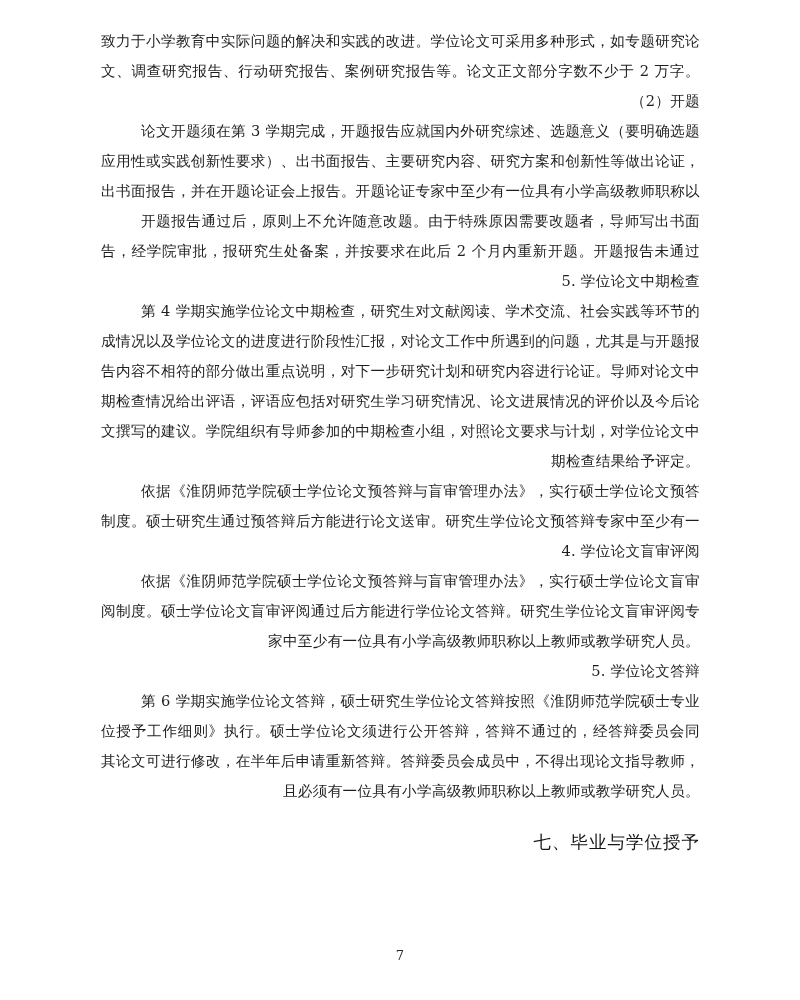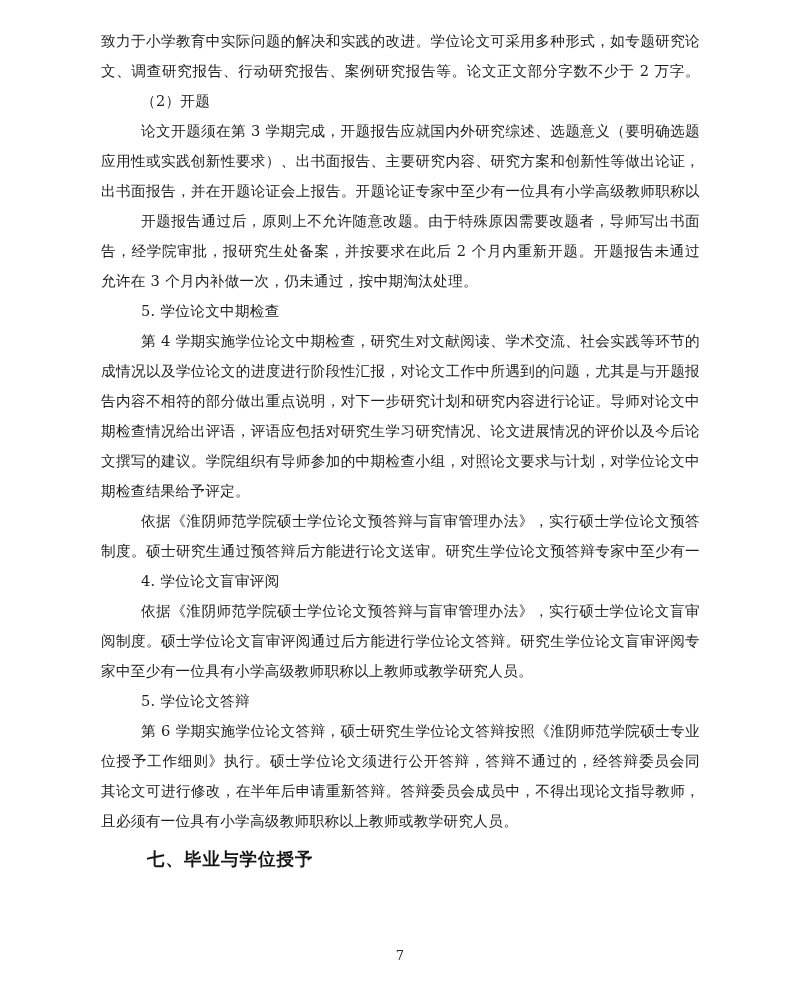--- a/index.html
+++ b/index.html
@@ -20,37 +20,37 @@
     position: absolute;
     left: 101px;
     top: 26px;
     width: 599px;
   }
   .line {
     font-size: 14.6px;
     line-height: 30px;
     height: 30px;
     overflow: hidden;
-    text-align: left;
+    text-align: right;
     letter-spacing: 0.3px;
   }
   .line.full {
     text-align: justify;
     text-align-last: justify;
   }
   .line.indent {
     text-indent: 40px;
   }
   .line.heading {
     font-family: "DejaVu Sans", "Liberation Sans", sans-serif;
-    font-weight: bold;
+    font-weight: normal;
     font-size: 17.5px;
     color: #151515;
     text-indent: 46px;
-    margin-top: 8px;
+    margin-top: 21px;
     letter-spacing: 1px;
   }
   .page-number {
     position: absolute;
     left: 0;
     right: 0;
     top: 948px;
     text-align: center;
     font-size: 13px;
     color: #2a2a2a;
@@ -64,21 +64,20 @@
   <div class="content">
 
   <div class="line full">致力于小学教育中实际问题的解决和实践的改进。学位论文可采用多种形式，如专题研究论</div>
       <div class="line full">文、调查研究报告、行动研究报告、案例研究报告等。论文正文部分字数不少于 2 万字。</div>
       <div class="line short indent">（2）开题</div>
       <div class="line full indent">论文开题须在第 3 学期完成，开题报告应就国内外研究综述、选题意义（要明确选题的</div>
       <div class="line full">应用性或实践创新性要求）、出书面报告、主要研究内容、研究方案和创新性等做出论证，写</div>
       <div class="line full">出书面报告，并在开题论证会上报告。开题论证专家中至少有一位具有小学高级教师职称以</div>
       <div class="line full indent">开题报告通过后，原则上不允许随意改题。由于特殊原因需要改题者，导师写出书面报</div>
       <div class="line full">告，经学院审批，报研究生处备案，并按要求在此后 2 个月内重新开题。开题报告未通过者，</div>
-      <div class="line short">允许在 3 个月内补做一次，仍未通过，按中期淘汰处理。</div>
       <div class="line short indent">5. 学位论文中期检查</div>
       <div class="line full indent">第 4 学期实施学位论文中期检查，研究生对文献阅读、学术交流、社会实践等环节的完</div>
       <div class="line full">成情况以及学位论文的进度进行阶段性汇报，对论文工作中所遇到的问题，尤其是与开题报</div>
       <div class="line full">告内容不相符的部分做出重点说明，对下一步研究计划和研究内容进行论证。导师对论文中</div>
       <div class="line full">期检查情况给出评语，评语应包括对研究生学习研究情况、论文进展情况的评价以及今后论</div>
       <div class="line full">文撰写的建议。学院组织有导师参加的中期检查小组，对照论文要求与计划，对学位论文中</div>
       <div class="line short">期检查结果给予评定。</div>
       <div class="line full indent">依据《淮阴师范学院硕士学位论文预答辩与盲审管理办法》，实行硕士学位论文预答辩</div>
       <div class="line full">制度。硕士研究生通过预答辩后方能进行论文送审。研究生学位论文预答辩专家中至少有一</div>
       <div class="line short indent">4. 学位论文盲审评阅</div>

